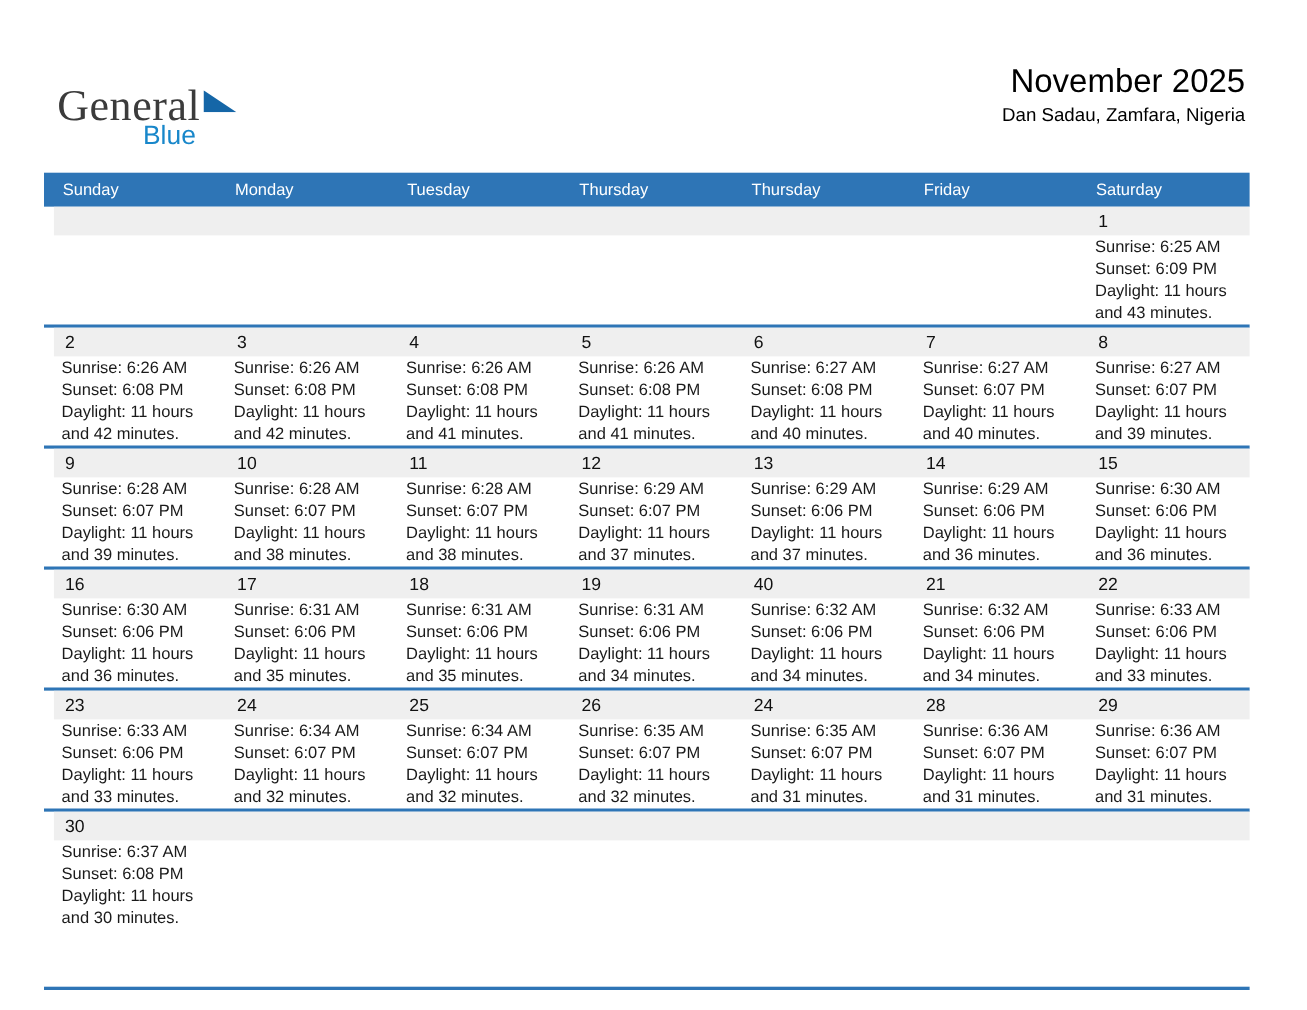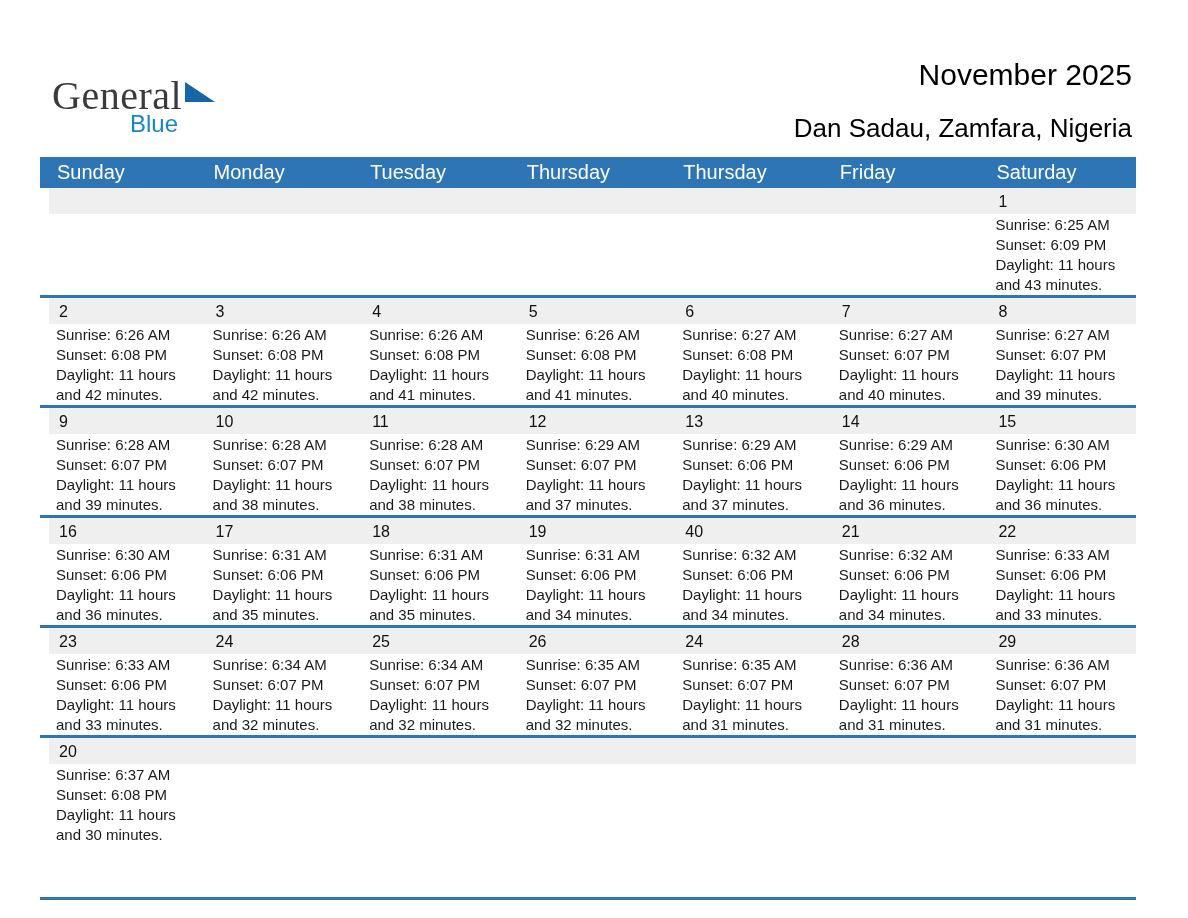--- a/index.html
+++ b/index.html
@@ -13,27 +13,27 @@
 
   
   .logo{position:absolute; left:52px; top:76px; line-height:1;}
   .logo-row{display:flex; align-items:flex-start;}
   .logo-general{font-size:40px; color:var(--logo1); letter-spacing:0.5px;font-family:Liberation Serif, serif;}
   .logo-triangle{margin-left:3px; margin-top:6px; color:var(--logo-tri);}
   .logo-blue{font-size:24px; color:var(--logo2); margin-left:78px; margin-top:-4px;}
 
   .title-block{position:absolute; right:56px; top:58px; text-align:right;}
   .page-title{font-size:30px; font-weight:400; color:#000; line-height:1.15;}
-  .page-subtitle{font-size:26px; font-weight:400; color:#000; margin-top:20px;}
+  .page-subtitle{font-size:17px; font-weight:400; color:#000; margin-top:2px;}
 
   
   .calendar{position:absolute; left:40px; top:157px; width:1096px;}
   .weekday-row{display:grid; grid-template-columns:repeat(7,1fr);
     background:var(--blue); height:31px; align-items:center;}
-  .weekday-cell{color:#fff; font-size:20px; padding-left:17px;}
+  .weekday-cell{color:#fff; font-size:15px; padding-left:17px;}
 
   .week-row{position:relative; display:grid; grid-template-columns:repeat(7,1fr);
     height:110px; border-bottom:3px solid var(--divider); background:#fff;}
   .week-row.last{height:162px;}
   .row-stripe{position:absolute; left:9px; right:0; top:0; height:26px;
     background:var(--stripe);}
   .day-cell{position:relative; padding-left:16px; padding-right:4px;}
   .day-number{font-size:16px; height:26px; line-height:27px; padding-left:3px; color:#111;}
   .day-lines{padding-top:1px; font-size:15px; line-height:20px; color:var(--text);}
 </style>
@@ -346,21 +346,21 @@
               <div class="line">Sunrise: 6:36 AM</div>
               <div class="line">Sunset: 6:07 PM</div>
               <div class="line">Daylight: 11 hours</div>
               <div class="line">and 31 minutes.</div>
             </div>
           </div>
         </div>
         <div class="week-row last">
           <div class="row-stripe"></div>
           <div class="day-cell">
-            <div class="day-number">20</div>
+            <div class="day-number">30</div>
             <div class="day-lines">
               <div class="line">Sunrise: 6:37 AM</div>
               <div class="line">Sunset: 6:08 PM</div>
               <div class="line">Daylight: 11 hours</div>
               <div class="line">and 30 minutes.</div>
             </div>
           </div>
           <div class="day-cell"></div>
           <div class="day-cell"></div>
           <div class="day-cell"></div>

